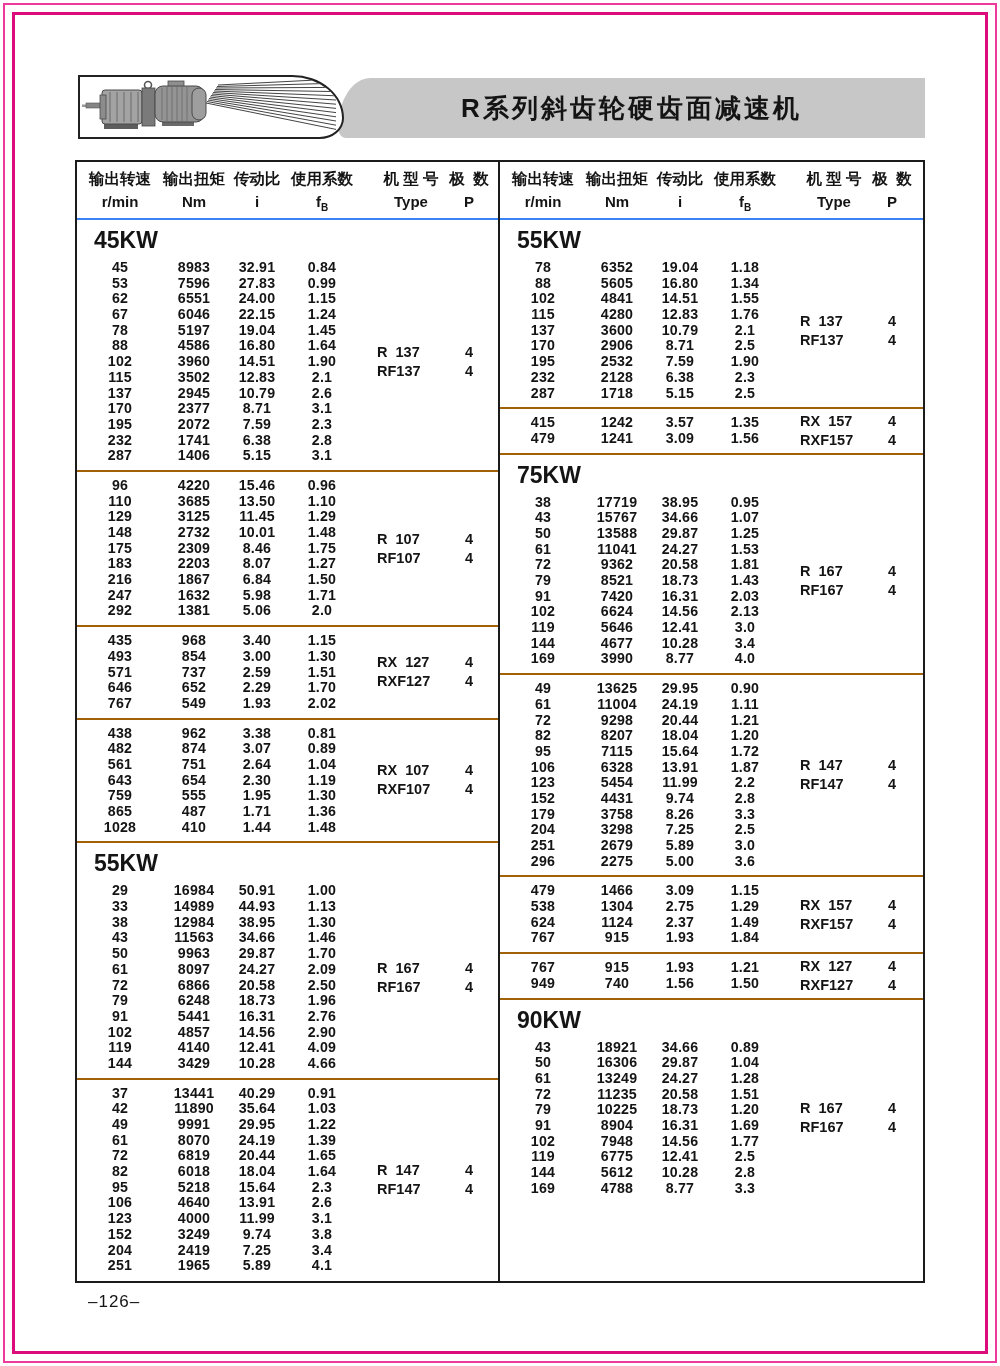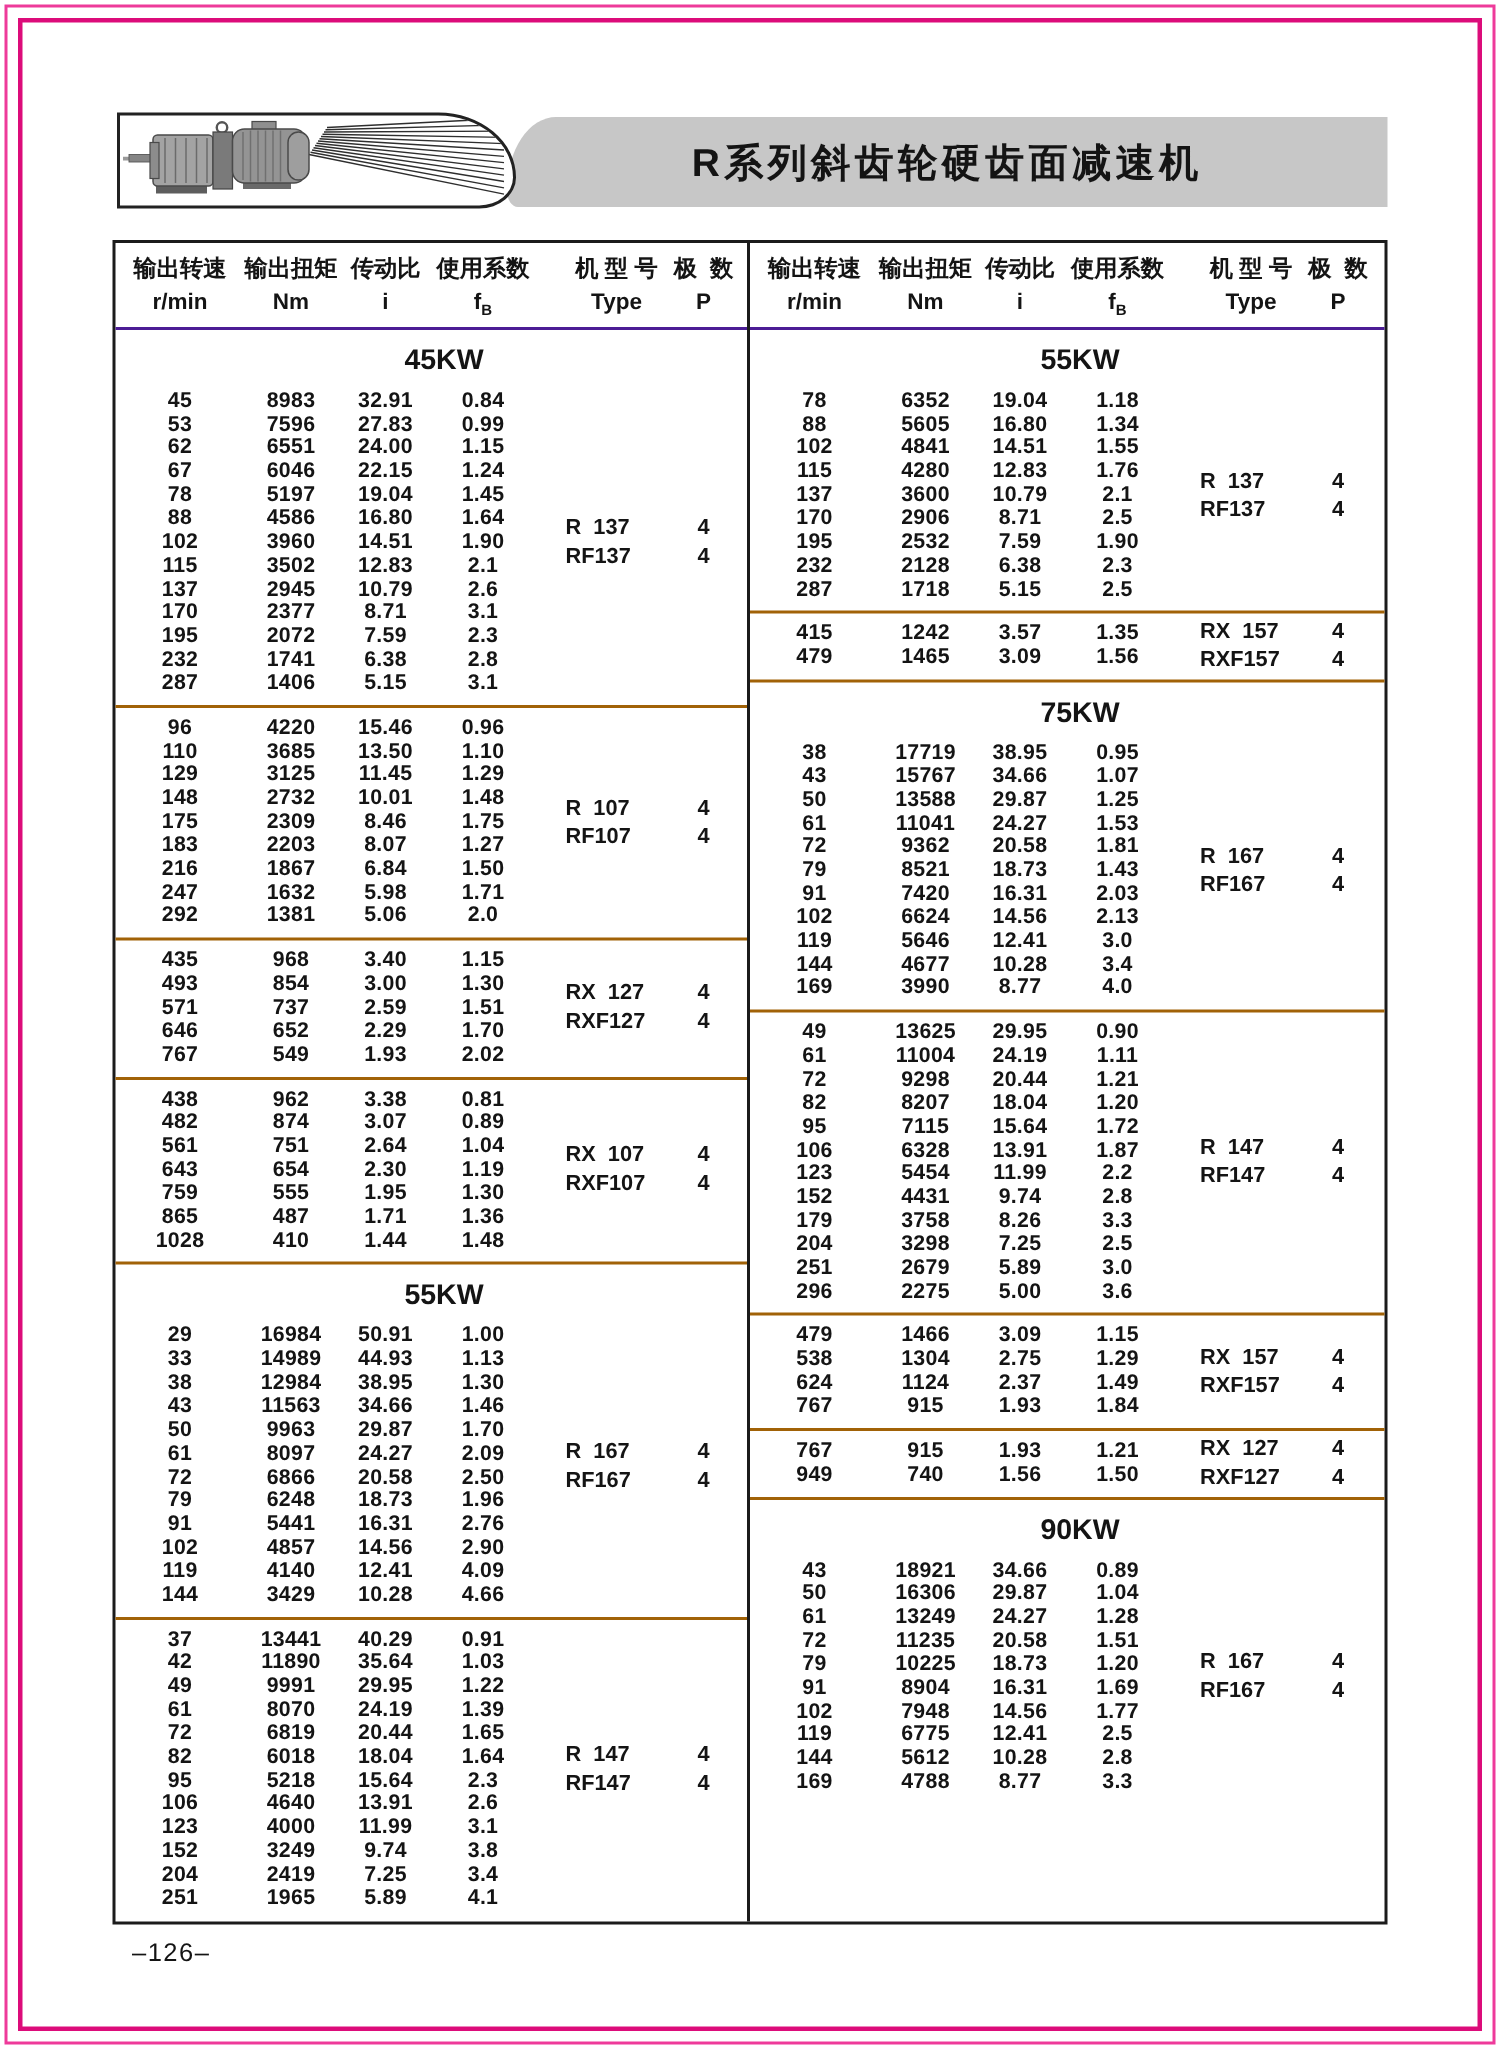--- a/index.html
+++ b/index.html
@@ -25,26 +25,26 @@
     overflow:hidden;z-index:2;
   }
 
   
   .data-table{
     position:absolute;left:75px;top:160px;width:850px;height:1123px;
     border:2px solid #1b1b1b;display:flex;box-sizing:border-box;
   }
   .half{width:425px;position:relative;display:flex;flex-direction:column;box-sizing:border-box;}
   .half.left{border-right:2px solid #1b1b1b;}
-  .col-header{height:56px;flex:none;border-bottom:2px solid #4c1d95;position:relative;}
+  .col-header{height:56px;flex:none;border-bottom:2px solid #3b82f6;position:relative;}
   .hcn{position:absolute;top:7px;transform:translateX(-50%);font-weight:bold;font-size:15.5px;white-space:pre;}
   .hunit{position:absolute;top:31px;transform:translateX(-50%);font-weight:bold;font-size:15px;white-space:pre;}
   .hunit sub{font-size:10px;}
   .col-body{flex:1;display:flex;flex-direction:column;}
-  .power{flex:none;height:30px;line-height:33px;padding:4px 0 0 17px;font-size:19px;font-weight:bold;text-align:center;}
+  .power{flex:none;height:30px;line-height:33px;padding:4px 0 0 17px;font-size:23px;font-weight:bold;}
   .block{flex:none;position:relative;padding:6px 0;}
   .bt{border-top:2px solid #a16207;}
   .row{display:grid;grid-template-columns:86px 62px 64px 66px;height:15.7px;line-height:15.7px;}
   .cell{text-align:center;font-size:14.2px;font-weight:bold;letter-spacing:.2px;}
   .models{position:absolute;left:300px;top:50%;transform:translateY(-50%);}
   .model-line{position:relative;height:19px;line-height:19px;font-size:14.5px;font-weight:bold;white-space:pre;}
   .model-poles{position:absolute;left:80px;top:0;width:24px;text-align:center;}
 
   .page-number{position:absolute;left:88px;top:1292px;font-size:17px;letter-spacing:1px;font-weight:500;}
 </style>
@@ -602,21 +602,21 @@
           <div class="block bt">
             <div class="rows">
               <div class="row">
                 <span class="cell">415</span>
                 <span class="cell">1242</span>
                 <span class="cell">3.57</span>
                 <span class="cell">1.35</span>
               </div>
               <div class="row">
                 <span class="cell">479</span>
-                <span class="cell">1465</span>
+                <span class="cell">1241</span>
                 <span class="cell">3.09</span>
                 <span class="cell">1.56</span>
               </div>
             </div>
             <div class="models">
               <div class="model-line"><span class="model-name">RX  157</span><span class="model-poles">4</span></div>
               <div class="model-line"><span class="model-name">RXF157</span><span class="model-poles">4</span></div>
             </div>
           </div>
           <div class="power bt">75KW</div>

